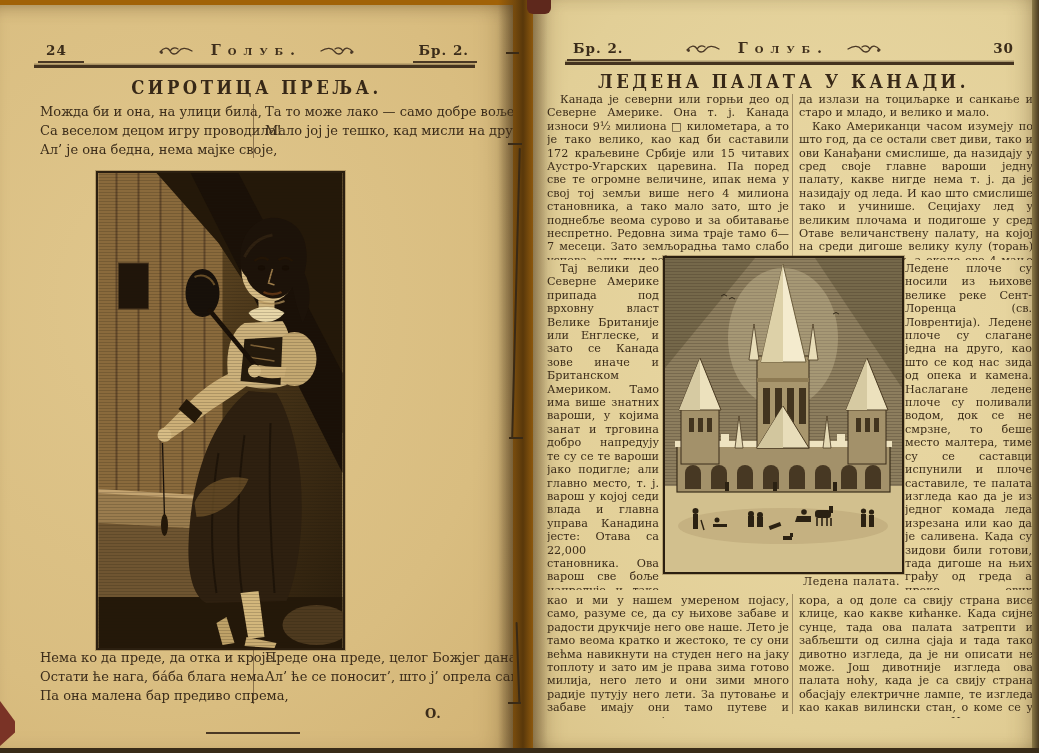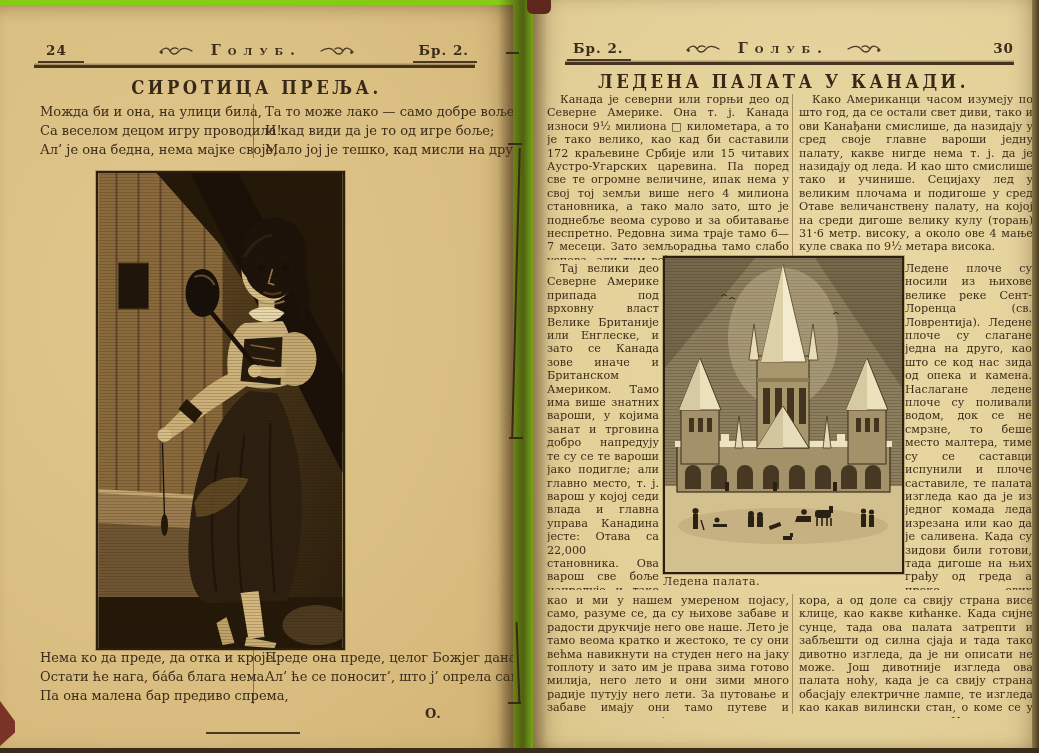--- a/index.html
+++ b/index.html
@@ -1,18 +1,18 @@
 <!DOCTYPE html>
 <html><head>
 <meta charset="utf-8">
 <style>
   html,body{margin:0;padding:0;}
   body{width:1039px;height:753px;overflow:hidden;
        font-family:"DejaVu Serif","Liberation Serif",serif;}
-  .scan{position:relative;width:1039px;height:753px;background:#84cc16;overflow:hidden;}
+  .scan{position:relative;width:1039px;height:753px;background:#a16207;overflow:hidden;}
 
   
   .page{position:absolute;overflow:hidden;}
   .page-left{left:0;top:5px;width:513px;height:744px;
     background:radial-gradient(120% 100% at 32% 40%, #e0c78d 0%, #d9bd80 55%, #cfae6e 100%);
     box-shadow:inset -22px 0 30px -18px rgba(60,40,15,.55), inset 0 10px 18px -12px rgba(90,60,25,.5);}
   .page-right{left:533px;top:0;width:501px;height:753px;
     background:radial-gradient(120% 100% at 62% 42%, #ead9a6 0%, #e2cf97 55%, #d3b97c 100%);
     box-shadow:inset 20px 0 26px -16px rgba(70,48,20,.6), inset -16px 0 26px -16px rgba(80,55,25,.45), inset 0 -12px 20px -14px rgba(90,60,25,.4);}
 
@@ -58,21 +58,21 @@
   
   .seg{position:absolute;overflow:hidden;text-align:justify;color:#3b2c1a;
        font-size:11.2px;line-height:13.4px;}
   .seg p{margin:0;}
   .seg p.ind{text-indent:13px;}
   .cdiv{position:absolute;width:1px;background:rgba(70,50,30,.45);}
 
   
   .figure{position:absolute;border:2px solid #2b1f10;box-shadow:0 0 0 1px rgba(120,95,55,.4);}
   .figure svg{display:block;}
-  .caption{position:absolute;text-align:left;font-size:11px;color:#3b2c1a;letter-spacing:.5px;}
+  .caption{position:absolute;text-align:right;font-size:11px;color:#3b2c1a;letter-spacing:.5px;}
 </style>
 </head>
 <body>
 
 <div class="scan">
 
   <div class="page page-left">
 
     <div class="hdr-num" style="left:46px;">24</div>
     <div class="masthead">
@@ -94,21 +94,20 @@
     <div class="art-title" style="top:74px;">СИРОТИЦА ПРЕЉА.</div>
 
     <div class="poem" style="left:40px;top:97px;">
       <div class="pcol">
         <div class="pline">Можда би и она, на улици била,</div>
         <div class="pline">Са веселом децом игру проводила!</div>
         <div class="pline">Ал’ је она бедна, нема мајке своје,</div>
       </div>
       <div class="pcol">
         <div class="pline">Та то може лако — само добре воље,</div>
-        <div class="pline">И кад види да је то од игре боље;</div>
         <div class="pline">Мало јој је тешко, кад мисли на друге,</div>
       </div>
     </div>
     <div class="pdiv" style="left:253px;top:99px;height:54px;"></div>
 
     <div class="figure" style="left:96px;top:166px;width:245px;height:475px;">
       <svg width="245" height="475" viewBox="0 0 244 475">
         <defs>
           <linearGradient id="bgg" x1="0" y1="0" x2="1" y2="1">
             <stop offset="0" stop-color="#7a5c30"></stop>
@@ -213,20 +212,21 @@
 
     <div class="art-title" style="top:73px;">ЛЕДЕНА ПАЛАТА У КАНАДИ.</div>
 
     <div class="cdiv" style="left:259px;top:94px;height:162px;"></div>
     <div class="cdiv" style="left:259px;top:594px;height:120px;"></div>
 
     <div class="seg" style="left:14px;top:93px;width:242px;height:167px;">
       <p class="ind">Канада је северни или горњи део од Северне Америке. Она т. ј. Канада износи 9½ милиона □ километара, а то је тако велико, као кад би саставили 172 краљевине Србије или 15 читавих Аустро-Угарских царевина. Па поред све те огромне величине, ипак нема у свој тој земљи више него 4 милиона становника, а тако мало зато, што је поднебље веома сурово и за обитавање неспретно. Редовна зима траје тамо 6—7 месеци. Зато земљорадња тамо слабо успева, али тим већма лов, трговина и занат, од чега управо и живе.</p>
     </div>
     <div class="seg" style="left:266px;top:93px;width:234px;height:167px;">
+      <p>да излази на тоциљарке и санкање и старо и младо, и велико и мало.</p>
       <p class="ind">Како Американци часом изумеју по што год, да се остали свет диви, тако и ови Канађани смислише, да назидају у сред своје главне вароши једну палату, какве нигде нема т. ј. да је назидају од леда. И као што смислише тако и учинише. Сецијаху лед у великим плочама и подигоше у сред Отаве величанствену палату, на којој на среди дигоше велику кулу (торањ) 31·6 метр. високу, а около ове 4 мање куле свака по 9½ метара висока.</p>
     </div>
 
     <div class="seg" style="left:14px;top:262px;width:112px;height:328px;">
       <p class="ind">Тај велики део Северне Америке припада под врховну власт Велике Британије или Енглеске, и зато се Канада зове иначе и Британском Америком. Тамо има више знатних вароши, у којима занат и трговина добро напредују те су се те вароши јако подигле; али главно место, т. ј. варош у којој седи влада и главна управа Канадина јесте: Отава са 22,000 становника. Ова варош све боље напредује и тако рећи из дана у дан бива већа.</p>
 
     </div>
     <div class="seg" style="left:372px;top:262px;width:127px;height:328px;">
       <p>Ледене плоче су носили из њихове велике реке Сент-Лоренца (св. Ловрентија). Ледене плоче су слагане једна на друго, као што се код нас зида од опека и камена. Наслагане ледене плоче су поливали водом, док се не смрзне, то беше место малтера, тиме су се саставци испунили и плоче саставиле, те палата изгледа као да је из једног комада леда изрезана или као да је саливена. Када су зидови били готови, тада дигоше на њих грађу од греда а преко ових наслагаше пруће, па онда и ово поливаху водом. Вода се и ту смрзаваше, те се створи озго дебела ледена</p>
     </div>

